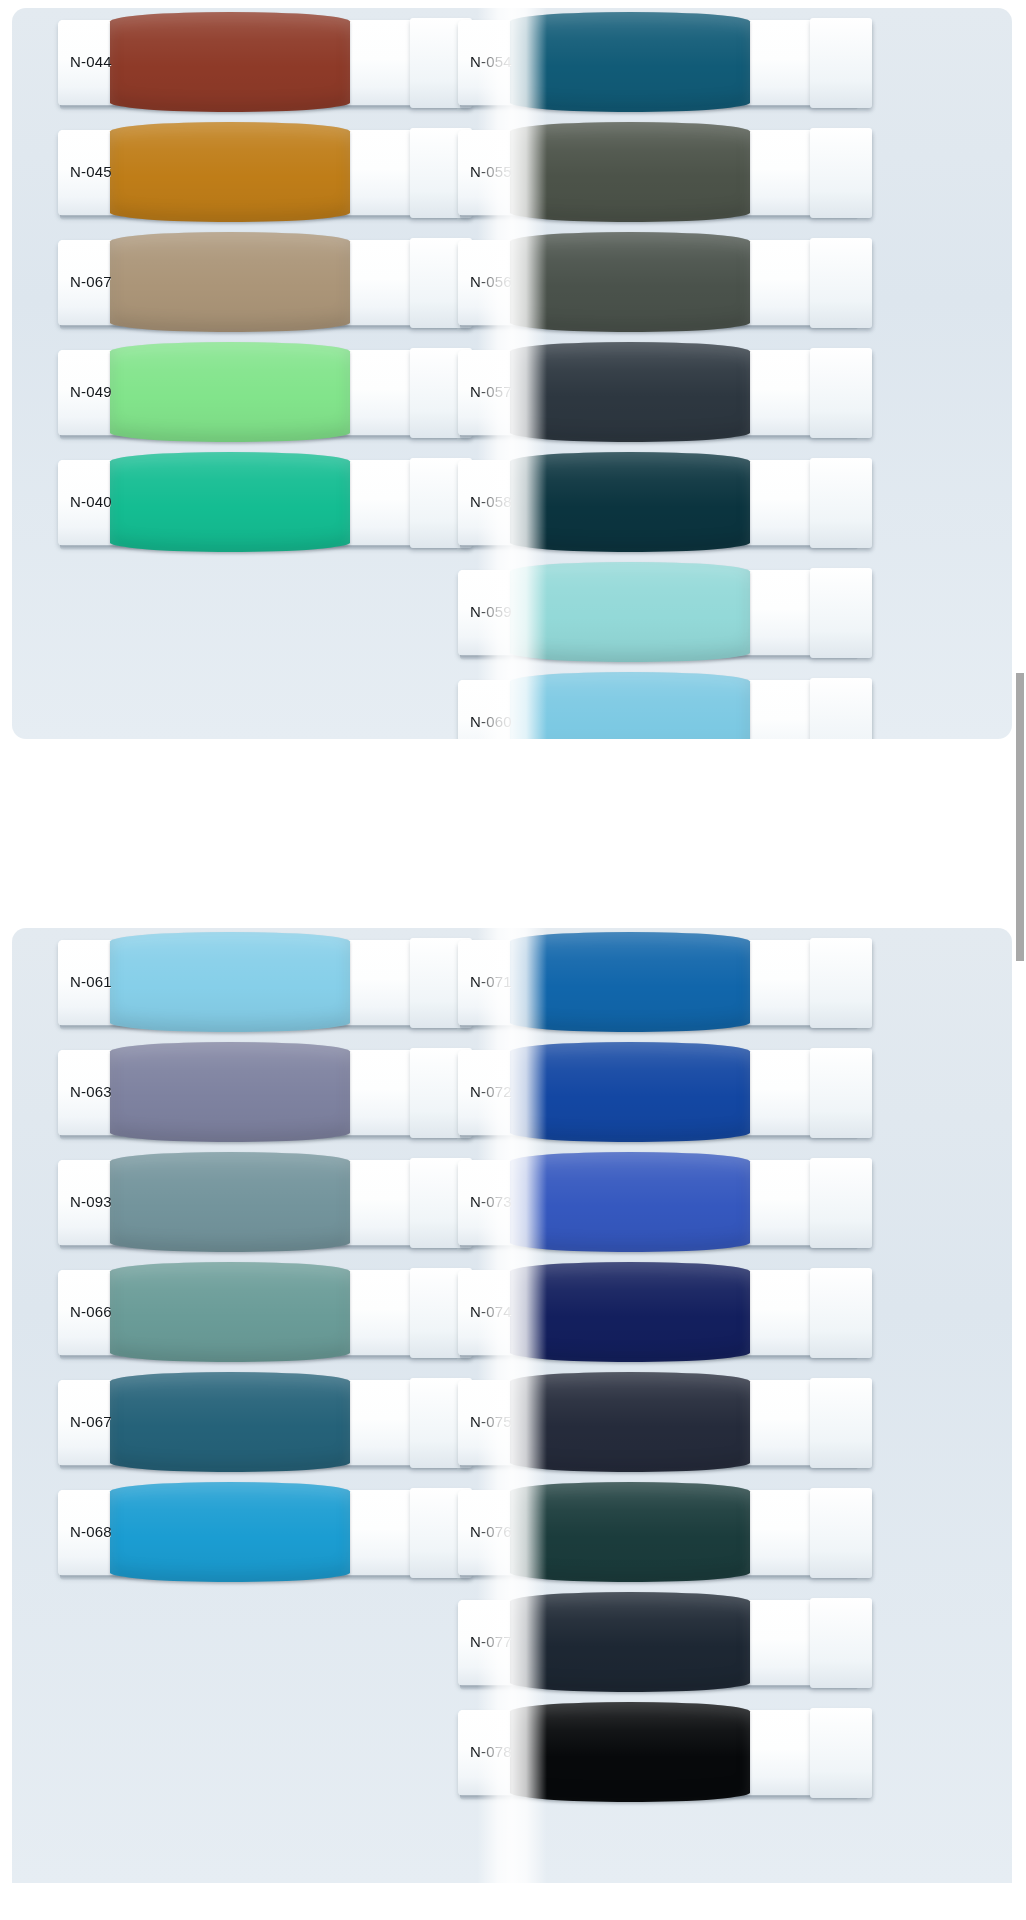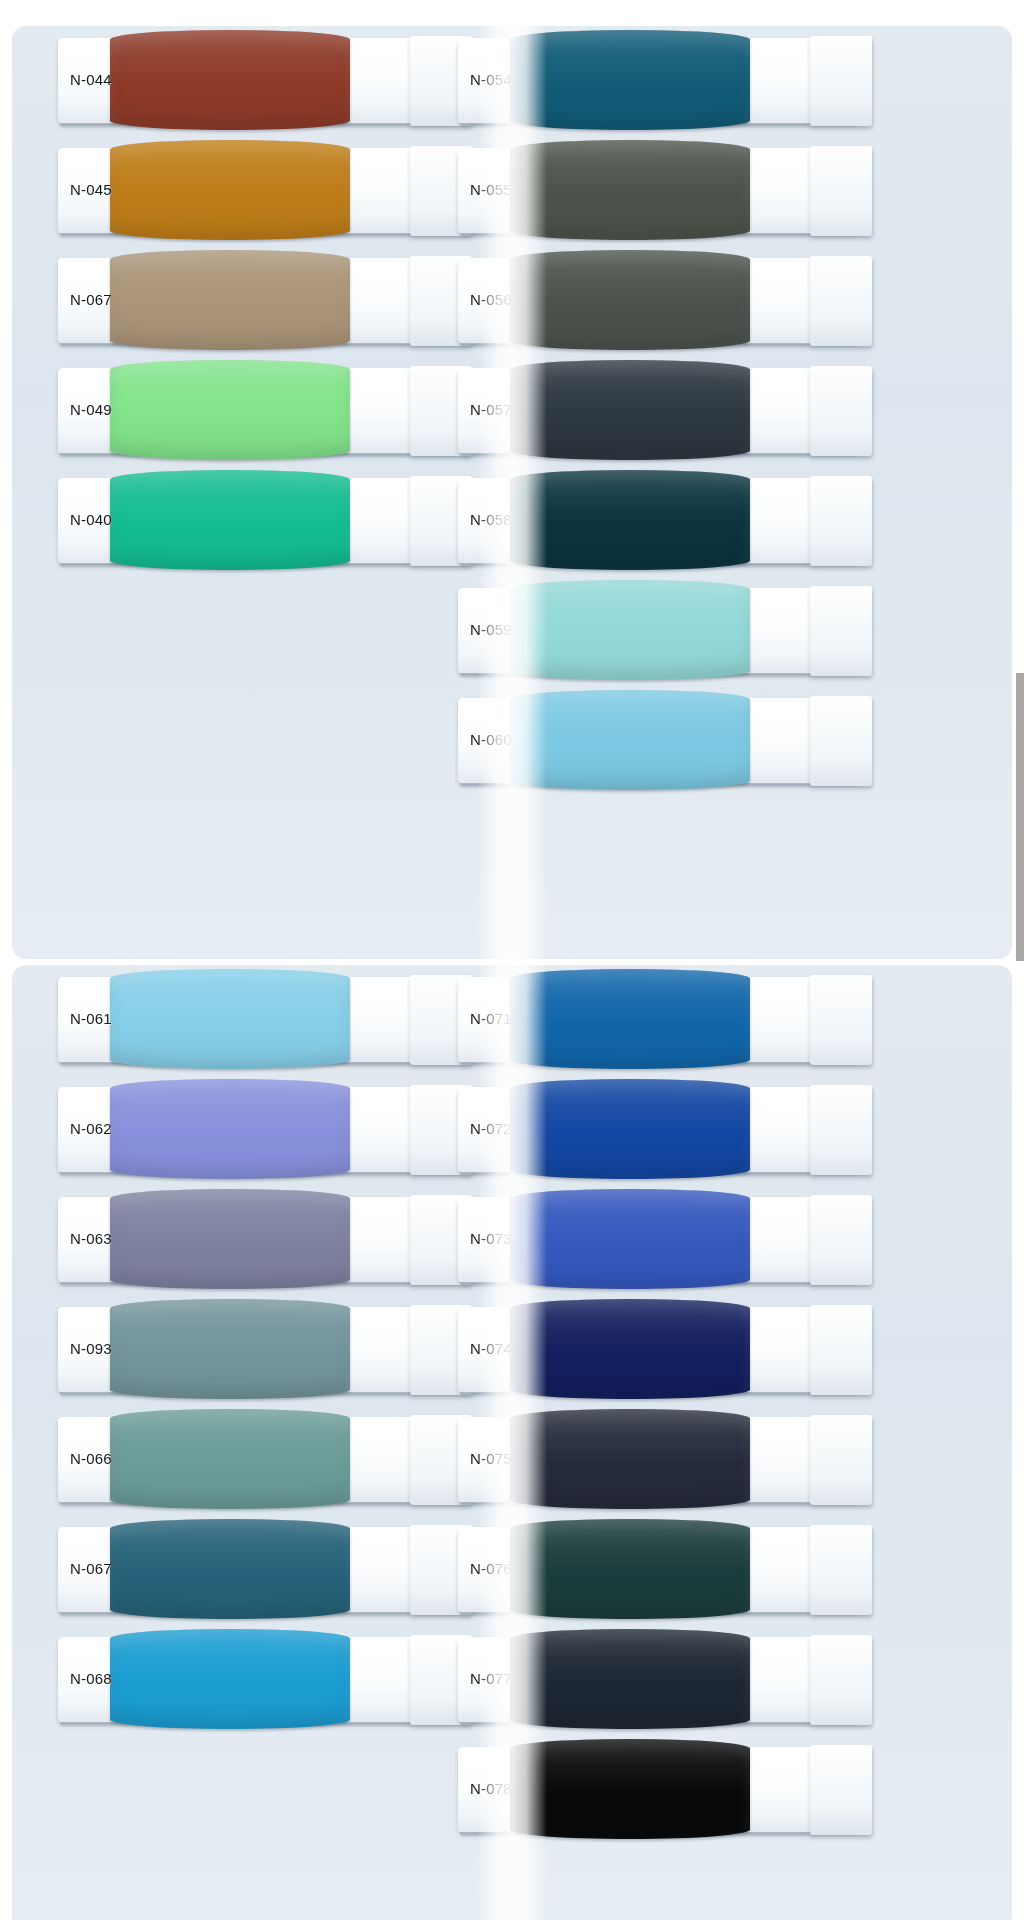--- a/index.html
+++ b/index.html
@@ -161,21 +161,21 @@
     background: #a8a8a8;
     border-radius: 0;
   }
 </style>
 </head>
 <body>
 
 <div id="root">
 
   <div id="panels-host">
-      <div class="panel" id="panel-1" style="top: 26px; height: 933px; text-align: center;">
+      <div class="panel" id="panel-1" style="top: 8px; height: 731px; text-align: center;">
         <div class="col col-left">
           <div class="row">
             <div class="strip"></div>
             <div class="tail"></div>
             <div class="swatch" style="background: rgb(142, 58, 40);"></div>
             <span class="label">N-044</span>
           </div>
           <div class="row">
             <div class="strip"></div>
             <div class="tail"></div>
@@ -239,33 +239,27 @@
             <span class="label">N-059</span>
           </div>
           <div class="row">
             <div class="strip"></div>
             <div class="tail"></div>
             <div class="swatch" style="background: rgb(124, 201, 227);"></div>
             <span class="label">N-060</span>
           </div>
         </div>
       </div>
-      <div class="panel" id="panel-2" style="top: 965px; height: 955px;">
+      <div class="panel" id="panel-2" style="top: 928px; height: 955px;">
         <div class="col col-left">
           <div class="row">
             <div class="strip"></div>
             <div class="tail"></div>
             <div class="swatch" style="background: rgb(134, 207, 233);"></div>
             <span class="label">N-061</span>
-          </div>
-          <div class="row">
-            <div class="strip"></div>
-            <div class="tail"></div>
-            <div class="swatch" style="background: rgb(136, 145, 221);"></div>
-            <span class="label">N-062</span>
           </div>
           <div class="row">
             <div class="strip"></div>
             <div class="tail"></div>
             <div class="swatch" style="background: rgb(126, 130, 160);"></div>
             <span class="label">N-063</span>
           </div>
           <div class="row">
             <div class="strip"></div>
             <div class="tail"></div>

